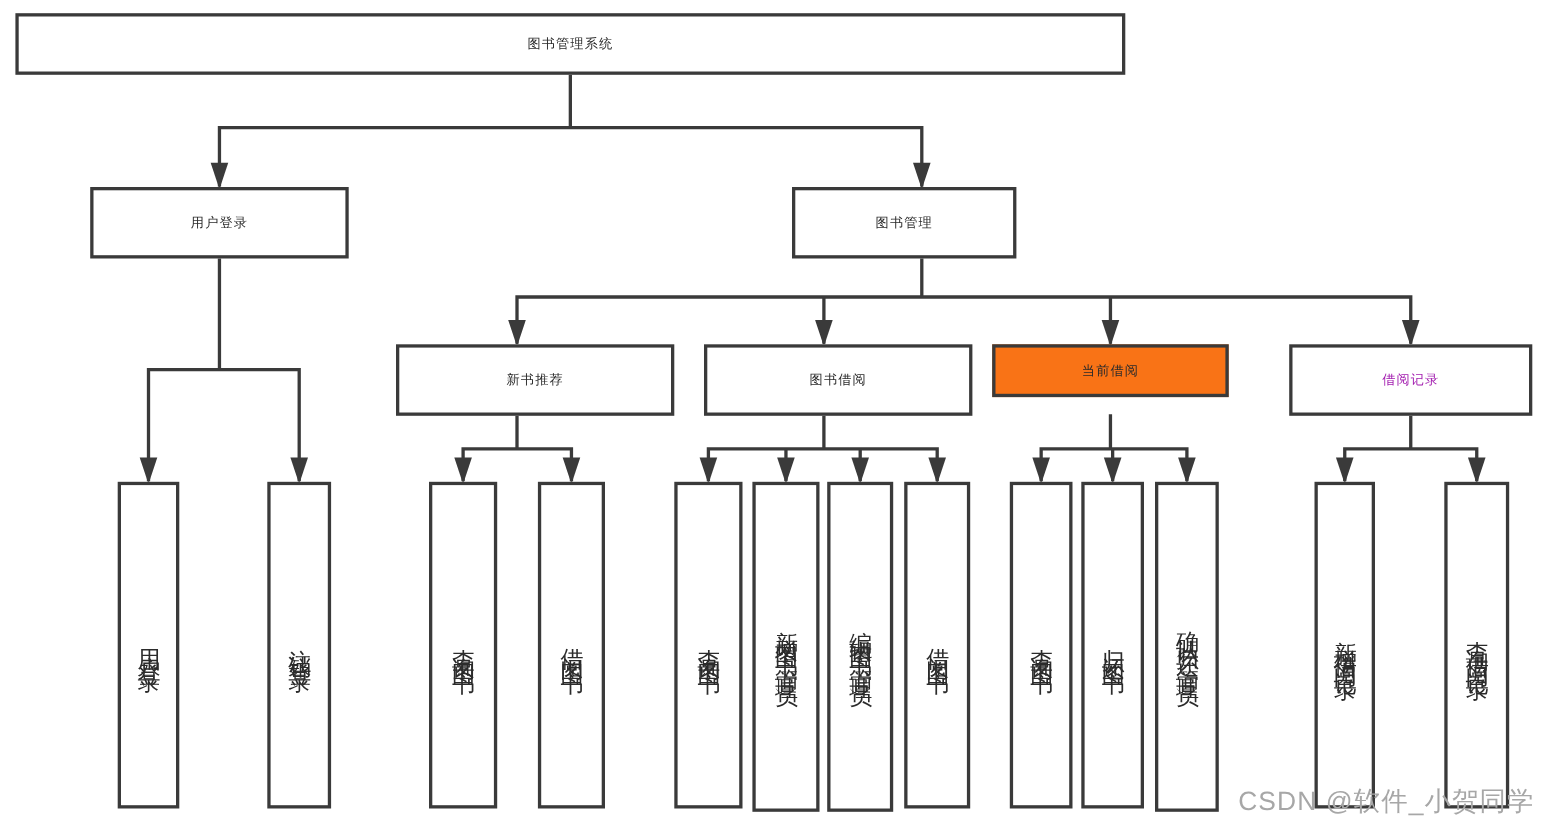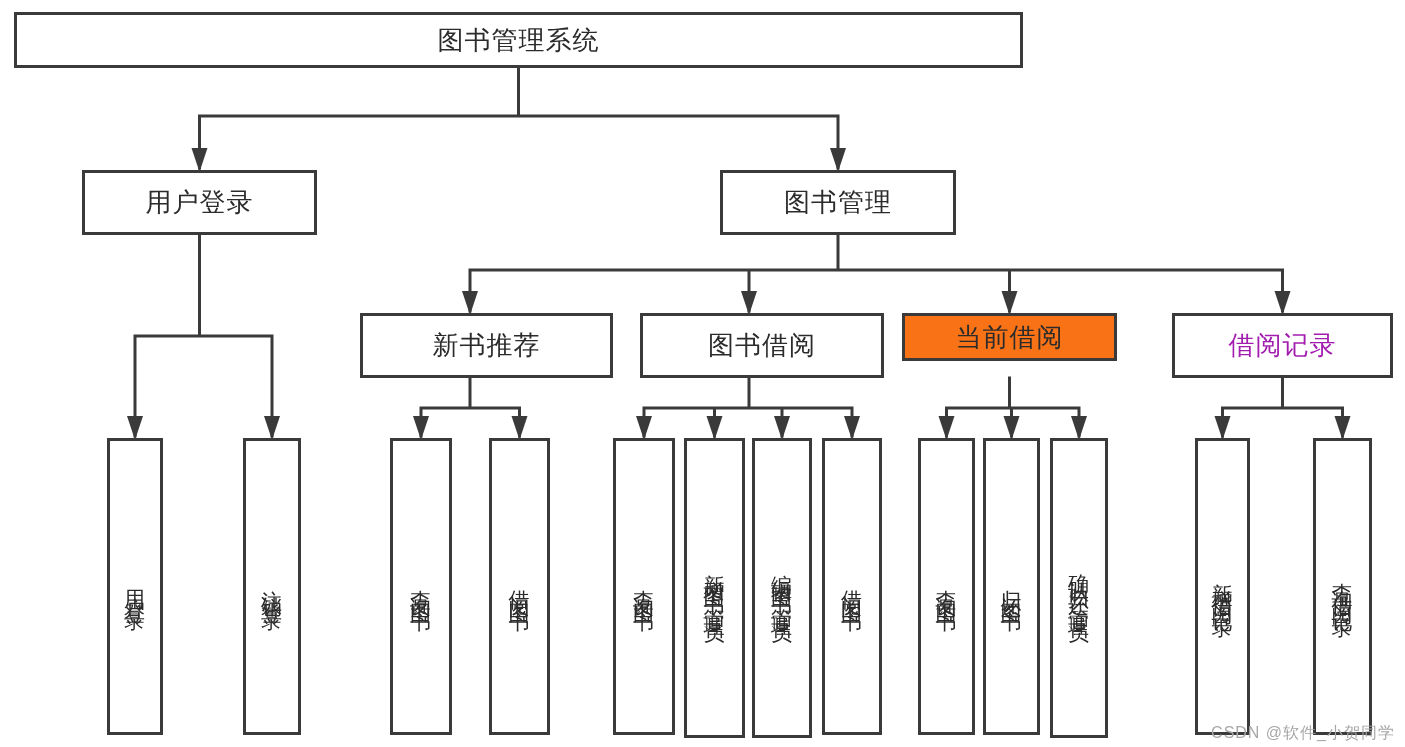--- a/index.html
+++ b/index.html
@@ -20,36 +20,36 @@
     position: absolute;
     box-sizing: border-box;
     background: #ffffff;
     border: 3px solid #3a3a3a;
     display: flex;
     align-items: center;
     justify-content: center;
     color: #2b2b2b;
   }
   .node.horizontal .label {
-    font-size: 26px;
+    font-size: 12px;
     letter-spacing: 1px;
     white-space: nowrap;
   }
   .node.vertical .label {
     writing-mode: vertical-rl;
     text-orientation: mixed;
     font-size: 21px;
     letter-spacing: 7px;
     line-height: 1;
   }
   #watermark {
     position: absolute;
     right: 10px;
     bottom: 3px;
-    font-size: 16px;
+    font-size: 24px;
     color: #a7a7a7;
     letter-spacing: 1px;
     white-space: nowrap;
   }
 </style>
 </head>
 <body>
 
 <div id="canvas">
   <svg id="connector-layer" xmlns="http://www.w3.org/2000/svg" viewBox="0 0 1405 747">
@@ -80,21 +80,21 @@
       <polygon points="1214.5,416 1230.5,416 1222.5,440" fill="#3a3a3a"></polygon>
       <polygon points="1334.5,416 1350.5,416 1342.5,440" fill="#3a3a3a"></polygon>
     </svg>
   <div id="nodes">
       <div class="node horizontal" style="left: 14px; top: 12px; width: 1009px; height: 56px; border-color: rgb(58, 58, 58); background: rgb(255, 255, 255); color: rgb(43, 43, 43);">
         <span class="label">图书管理系统</span>
       </div>
       <div class="node horizontal" style="left: 82px; top: 170px; width: 235px; height: 65px; border-color: rgb(58, 58, 58); background: rgb(255, 255, 255); color: rgb(43, 43, 43);">
         <span class="label">用户登录</span>
       </div>
-      <div class="node horizontal" style="left: 720px; top: 170px; width: 236px; height: 65px; border-color: rgb(58, 58, 58); background: rgb(255, 255, 255); color: rgb(43, 43, 43);">
+      <div class="node horizontal" style="left: 720px; top: 170px; width: 204px; height: 65px; border-color: rgb(58, 58, 58); background: rgb(255, 255, 255); color: rgb(43, 43, 43);">
         <span class="label">图书管理</span>
       </div>
       <div class="node horizontal" style="left: 360px; top: 313px; width: 253px; height: 65px; border-color: rgb(58, 58, 58); background: rgb(255, 255, 255); color: rgb(43, 43, 43);">
         <span class="label">新书推荐</span>
       </div>
       <div class="node horizontal" style="left: 640px; top: 313px; width: 244px; height: 65px; border-color: rgb(58, 58, 58); background: rgb(255, 255, 255); color: rgb(43, 43, 43);">
         <span class="label">图书借阅</span>
       </div>
       <div class="node horizontal" style="left: 902px; top: 313px; width: 215px; height: 48px; border-color: rgb(58, 58, 58); background: #f97316; color: rgb(43, 43, 43);">
         <span class="label">当前借阅</span>

